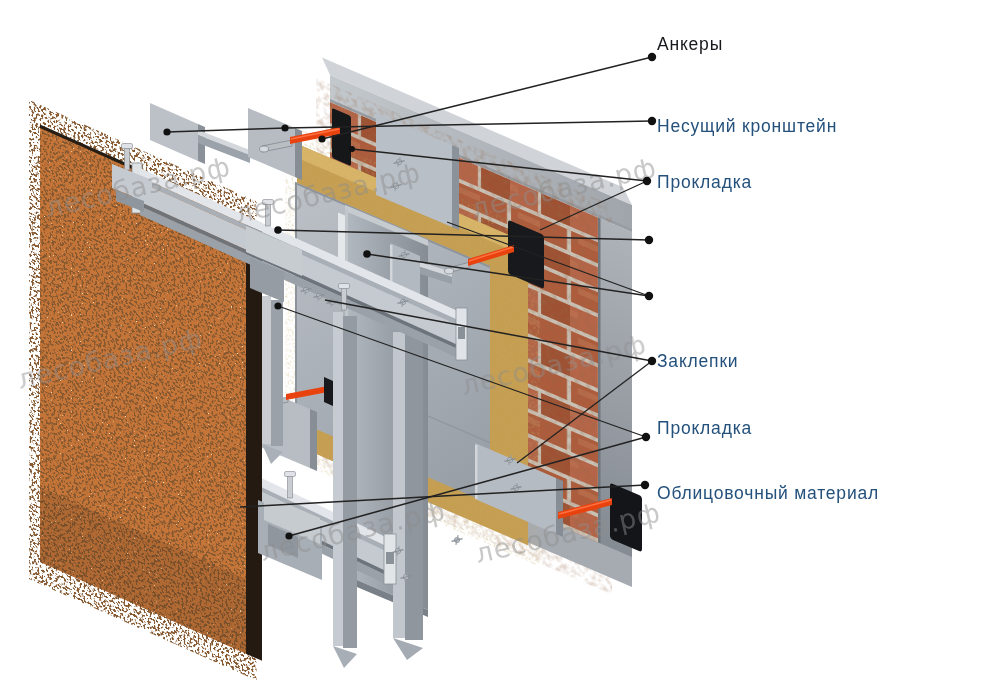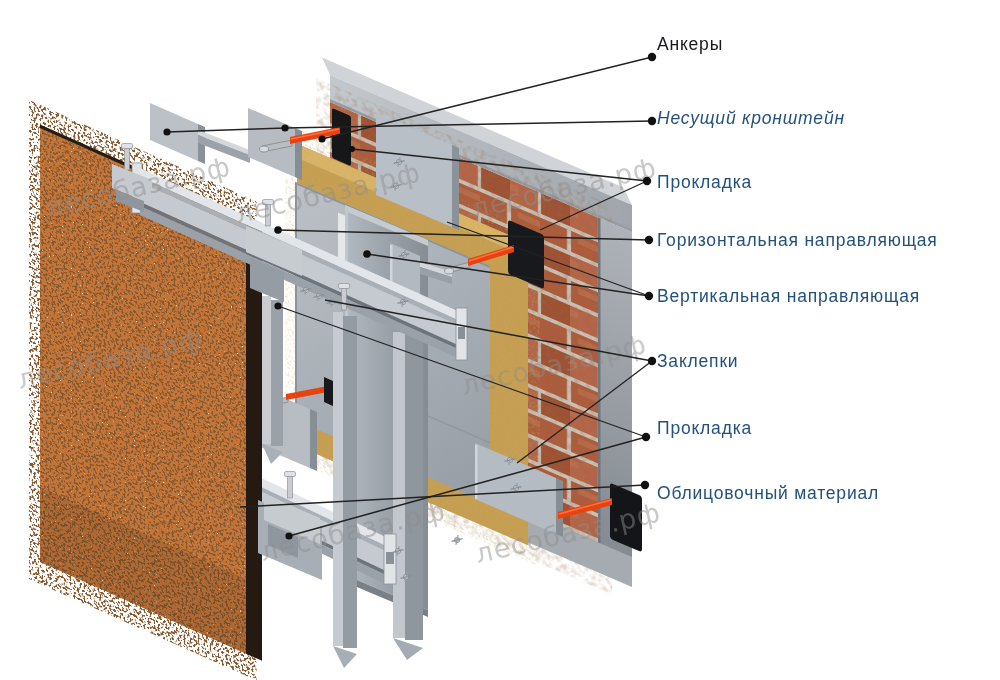--- a/index.html
+++ b/index.html
@@ -3,21 +3,21 @@
 <meta charset="utf-8">
 <style>
   html,body{margin:0;padding:0;background:#fff;}
   #stage{position:relative;width:1000px;height:680px;background:#ffffff;overflow:hidden;
          font-family:"Liberation Sans", sans-serif;}
   #scene{position:absolute;left:0;top:0;}
   .lbl{position:absolute;left:657px;font:400 17.5px/24px "Liberation Sans",sans-serif;
        letter-spacing:.8px;white-space:nowrap;}
   .lbl-dark{color:#17191d;}
   .lbl-blue{color:#24517c;}
-  .lb1{top:32px;} .lb2{top:106px;font-style:italic;} .lb3{top:170px;} .lb4{top:228px;}
+  .lb1{top:32px;} .lb2{top:114px;} .lb3{top:170px;} .lb4{top:228px;}
   .lb5{top:284px;} .lb6{top:349px;} .lb7{top:416px;} .lb8{top:472px;margin-top:9px;}
 </style>
 </head>
 <body>
 
 <div id="stage">
 <svg id="scene" width="1000" height="680" viewBox="0 0 1000 680" xmlns="http://www.w3.org/2000/svg">
   <defs>
     <pattern id="brickP" width="60" height="50" patternUnits="userSpaceOnUse">
       <rect width="60" height="50" fill="#c9c0b4"></rect>
@@ -287,18 +287,16 @@
     <circle cx="278" cy="230" r="3.8"></circle>
         <circle cx="367" cy="254" r="3.8"></circle>
     <circle cx="278" cy="306" r="3.6"></circle>
         <circle cx="289" cy="536" r="3.6"></circle>
   </g>
 </svg>
 
   <div class="lbl lbl-dark lb1">Анкеры</div>
   <div class="lbl lbl-blue lb2">Несущий кронштейн</div>
   <div class="lbl lbl-blue lb3">Прокладка</div>
-  <div class="lbl lbl-blue lb4">Горизонтальная направляющая</div>
-  <div class="lbl lbl-blue lb5">Вертикальная направляющая</div>
   <div class="lbl lbl-blue lb6">Заклепки</div>
   <div class="lbl lbl-blue lb7">Прокладка</div>
   <div class="lbl lbl-blue lb8">Облицовочный материал</div>
 </div>
 
 </body></html>

